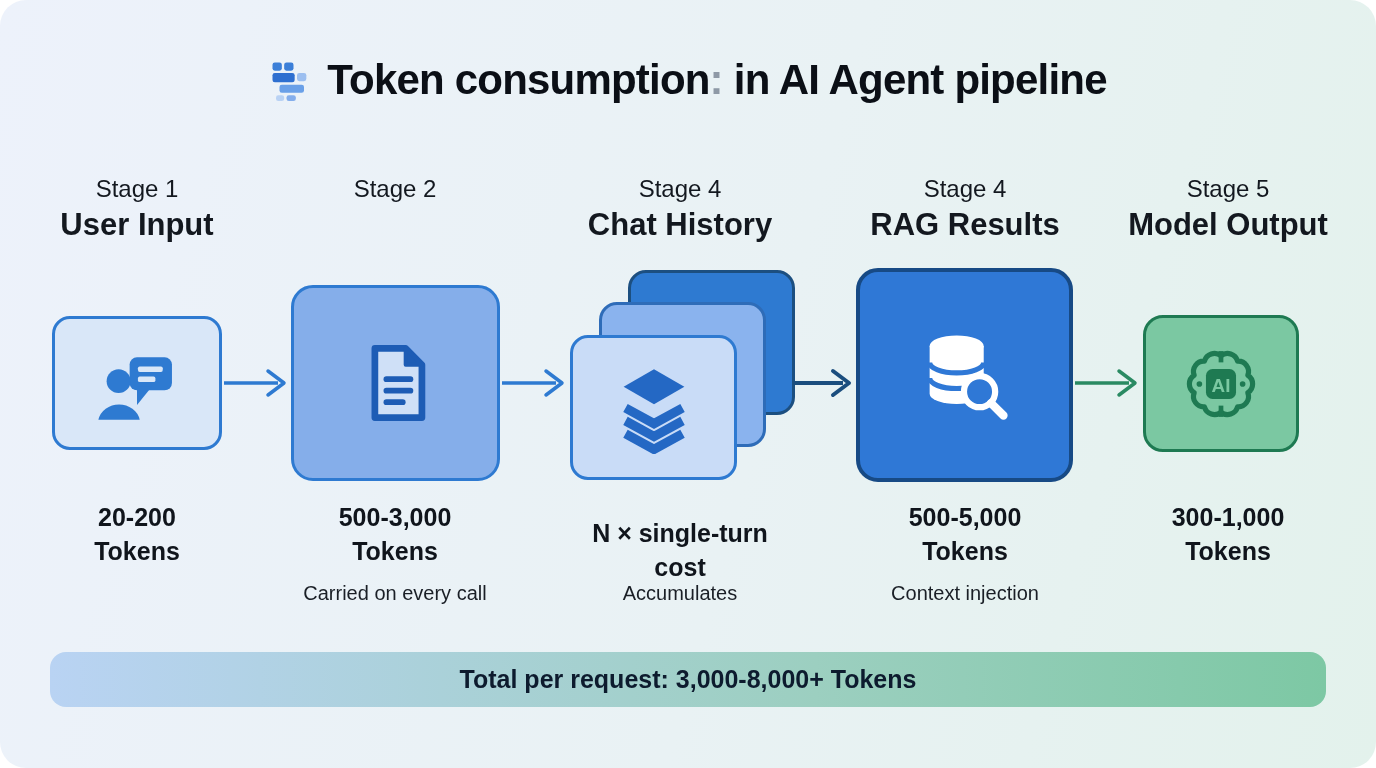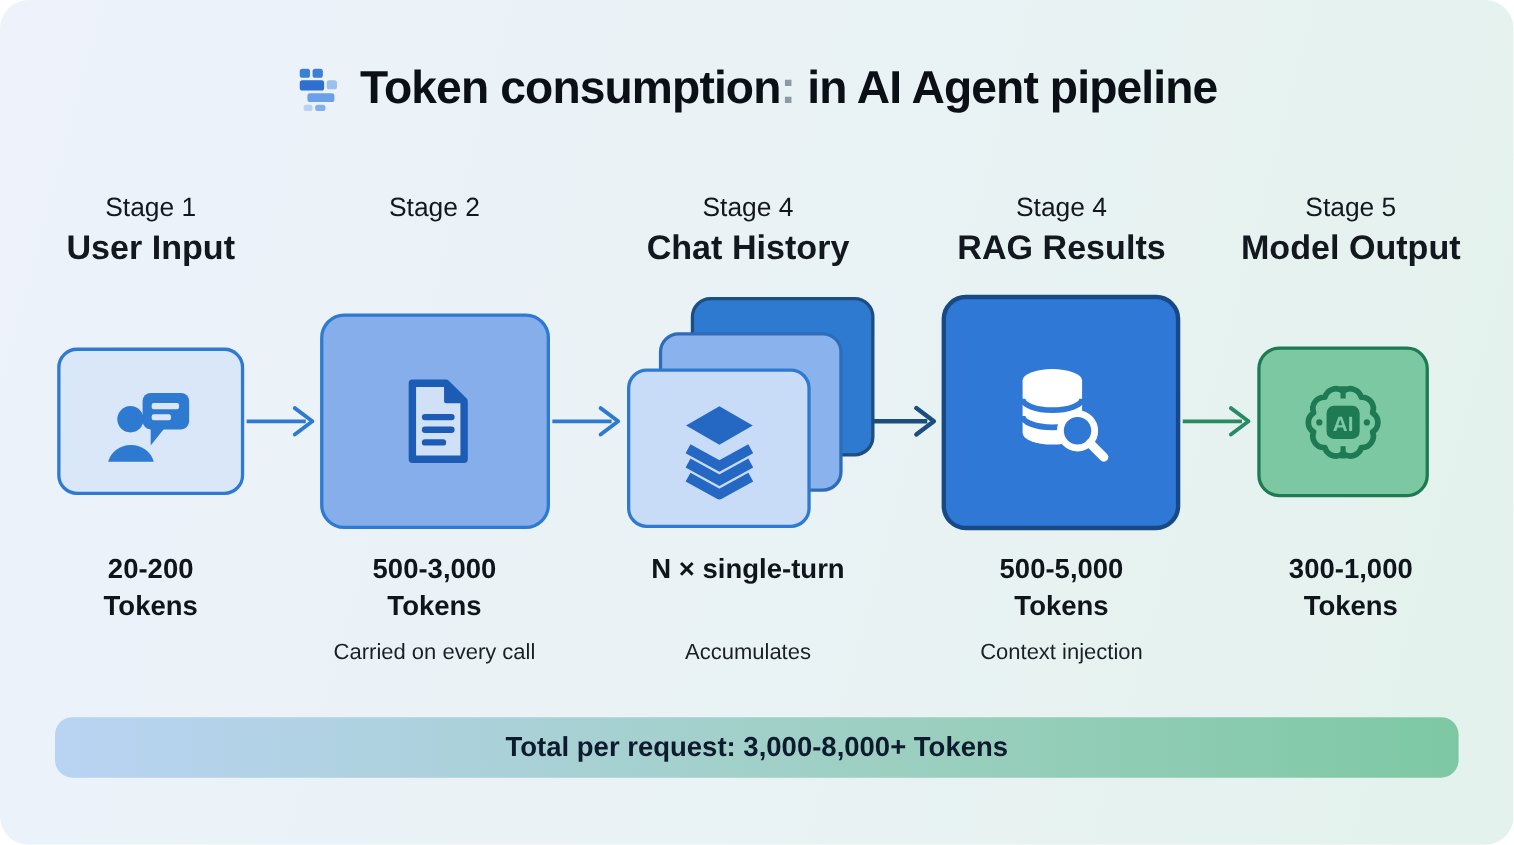--- a/index.html
+++ b/index.html
@@ -164,22 +164,23 @@
   </svg>
 
   <div class="abs tokens-label" style="left:7px;">
     <div>20-200</div>
     <div>Tokens</div>
   </div>
   <div class="abs tokens-label" style="left:265px;">
     <div>500-3,000</div>
     <div>Tokens</div>
   </div>
-  <div class="abs tokens-label" style="left:550px;">
+  <div class="abs tokens-label" style="left:550px;margin-top:16px;">
     <div>N × single-turn</div>
+    <div>cost</div>
   </div>
   <div class="abs tokens-label" style="left:835px;">
     <div>500-5,000</div>
     <div>Tokens</div>
   </div>
   <div class="abs tokens-label" style="left:1098px;">
     <div>300-1,000</div>
     <div>Tokens</div>
   </div>
 

